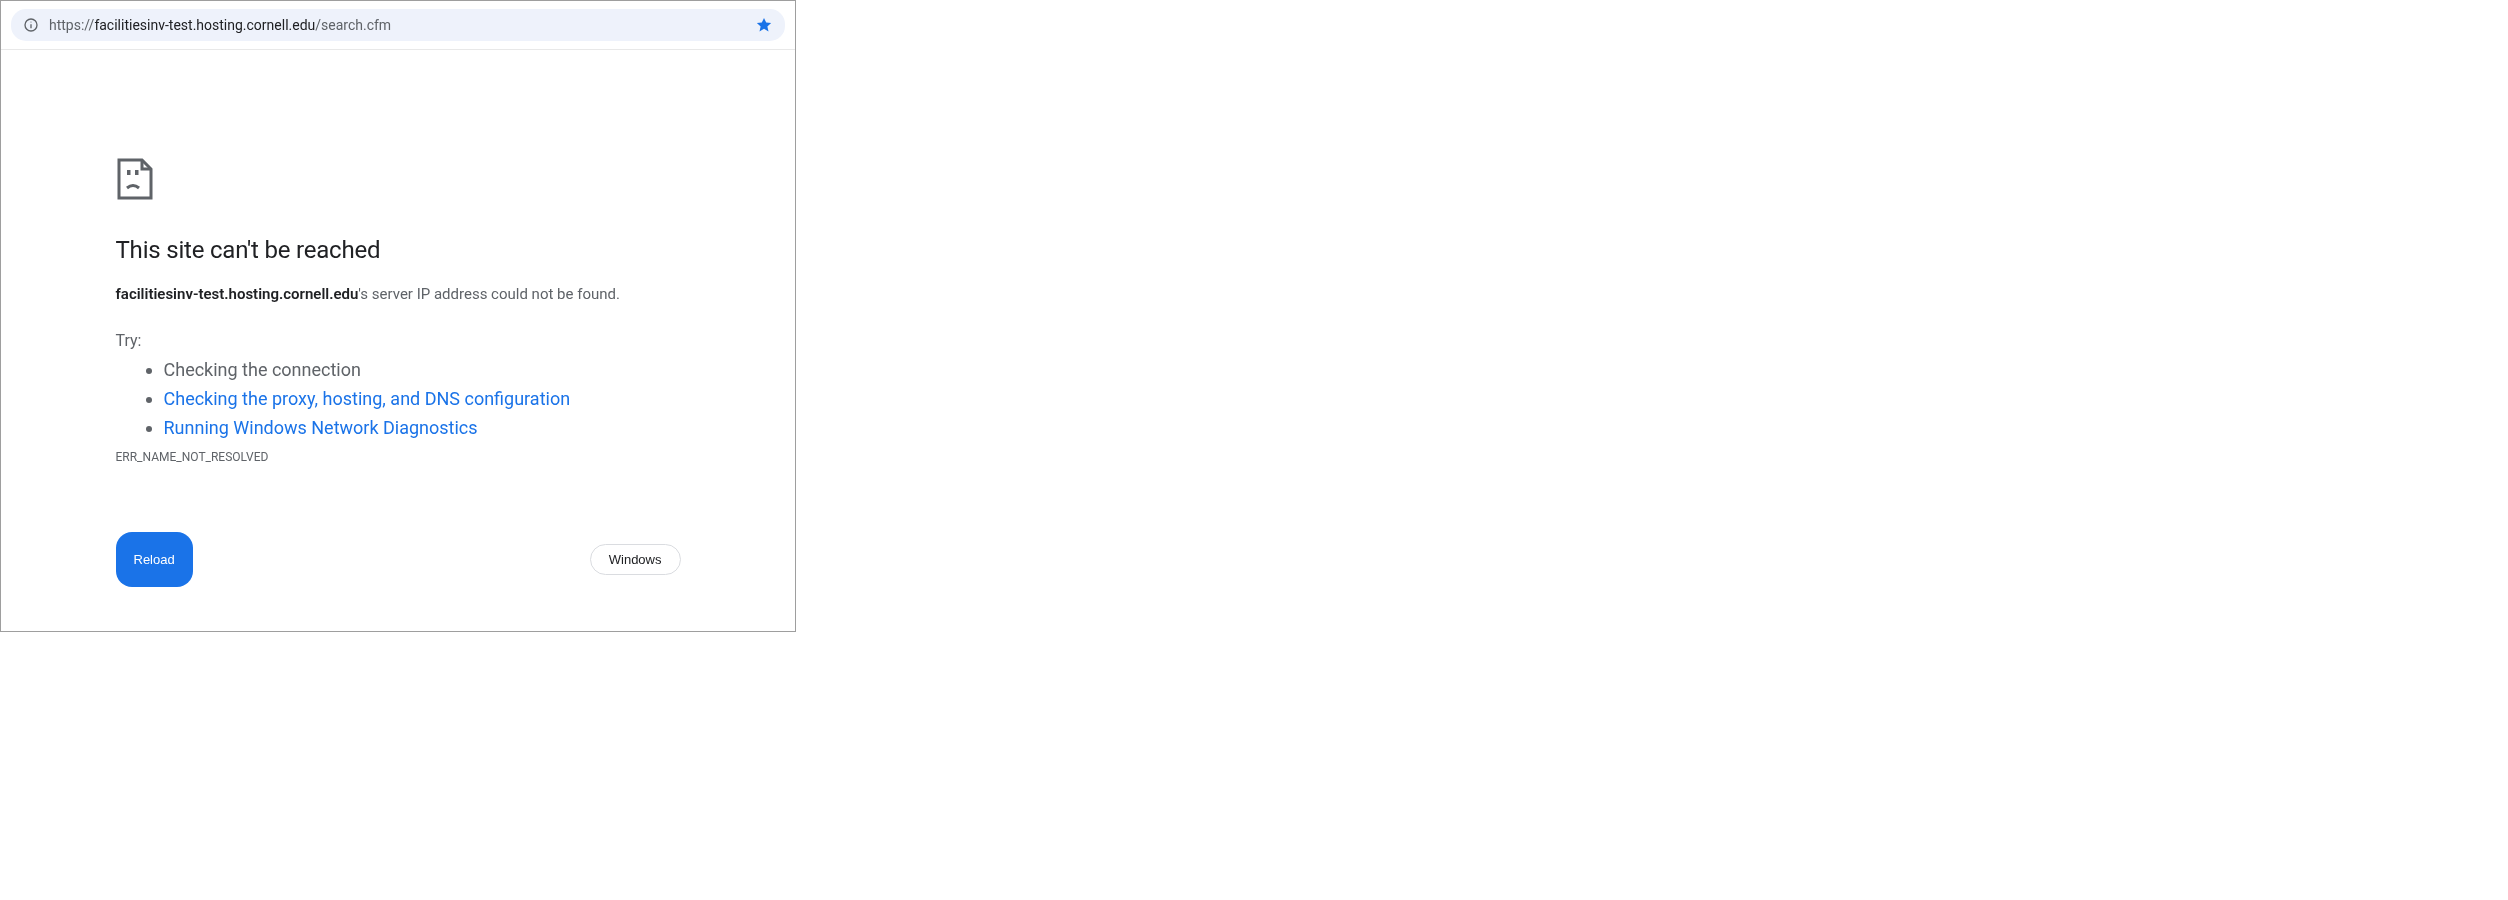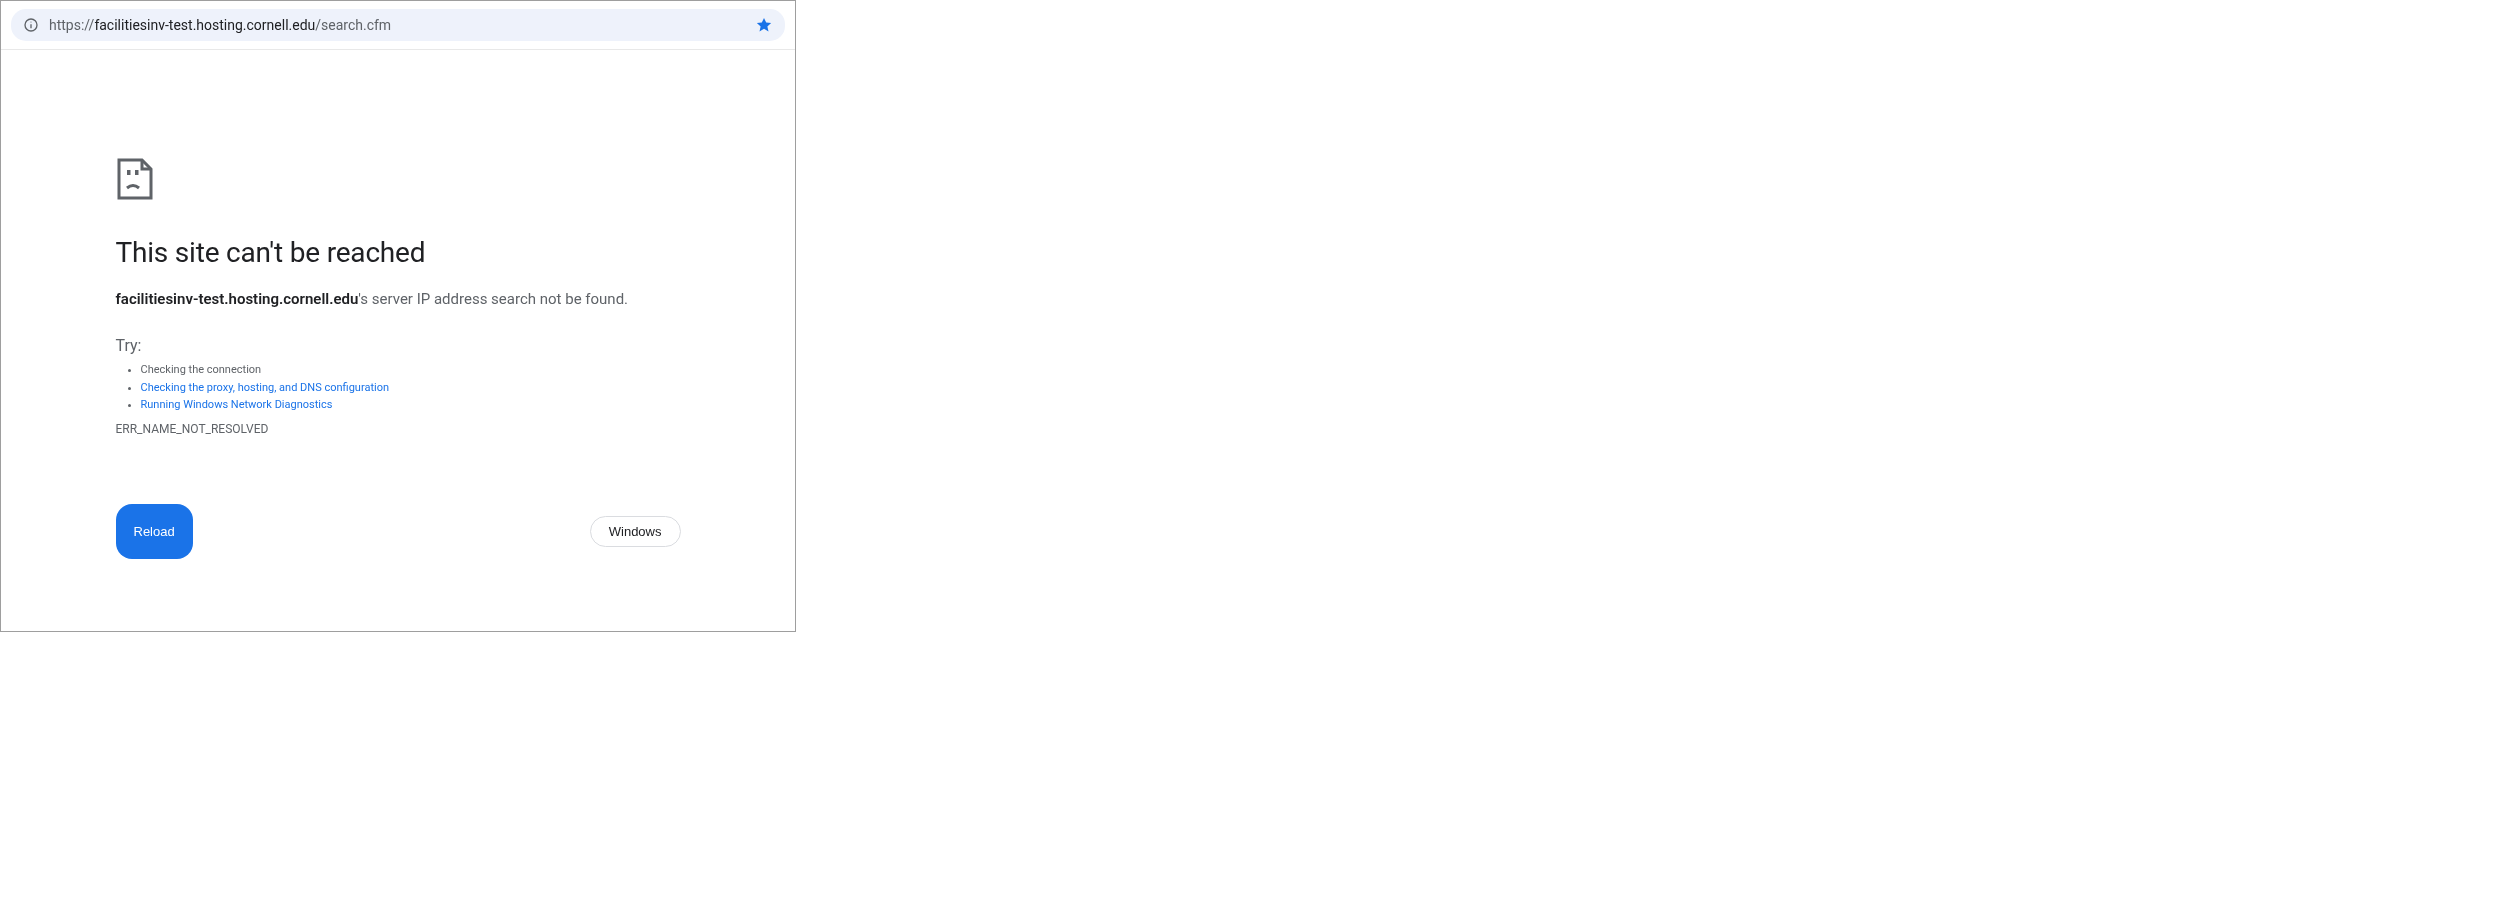--- a/index.html
+++ b/index.html
@@ -61,21 +61,21 @@
     display: flex;
     justify-content: center;
   }
   .error-block {
     width: 565px;
   }
   .frown-icon {
     margin-bottom: 32px;
   }
   .error-heading {
-    font-size: 28px;
+    font-size: 24px;
     font-weight: 400;
     color: #202124;
     margin-bottom: 20px;
     letter-spacing: -0.2px;
   }
   .error-message {
     font-size: 15px;
     color: #5f6368;
     margin-bottom: 26px;
     line-height: 1.4;
@@ -84,23 +84,23 @@
     color: #202124;
     font-weight: 600;
   }
   .try-label {
     font-size: 16px;
     color: #5f6368;
     margin-bottom: 6px;
   }
   .try-list {
     list-style: disc;
-    margin-left: 25px;
+    margin-left: 48px;
     color: #5f6368;
-    font-size: 11px;
+    font-size: 18px;
     line-height: 1.6;
   }
   .try-list .plain { color: #5f6368; }
   .try-list .link { color: #1a73e8; cursor: pointer; }
   .error-code {
     font-size: 12px;
     color: #5f6368;
     margin-top: 8px;
   }
   .button-row {
@@ -162,21 +162,21 @@
           <path d="M26 2 V11 H35" fill="none" stroke="#5f6368" stroke-width="3"></path>
           <rect x="11" y="12" width="3.5" height="5" fill="#5f6368"></rect>
           <rect x="19" y="12" width="3.5" height="5" fill="#5f6368"></rect>
           <path d="M11 30 Q17 25 23 30" fill="none" stroke="#5f6368" stroke-width="3"></path>
         </svg>
       </div>
 
       <h1 class="error-heading">This site can't be reached</h1>
 
       <p class="error-message">
-        <b>facilitiesinv-test.hosting.cornell.edu</b><span>'s server IP address search not be found.</span>
+        <b>facilitiesinv-test.hosting.cornell.edu</b><span>'s server IP address could not be found.</span>
       </p>
 
       <p class="try-label">Try:</p>
       <ul class="try-list">
         <li class="plain">Checking the connection</li>
         <li><span class="link">Checking the proxy, hosting, and DNS configuration</span></li>
         <li><span class="link">Running Windows Network Diagnostics</span></li>
       </ul>
 
       <p class="error-code">ERR_NAME_NOT_RESOLVED</p>

